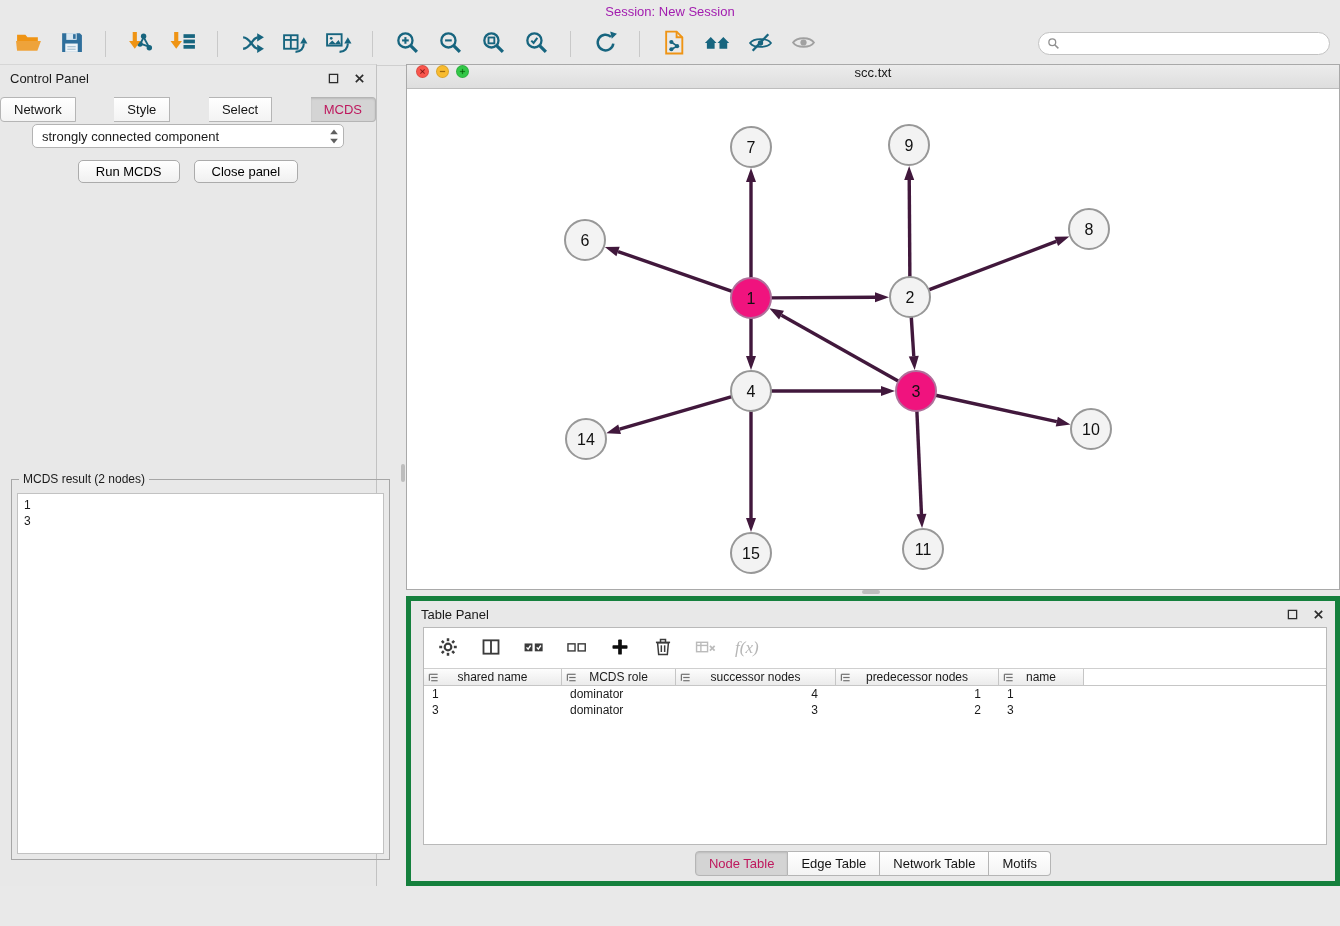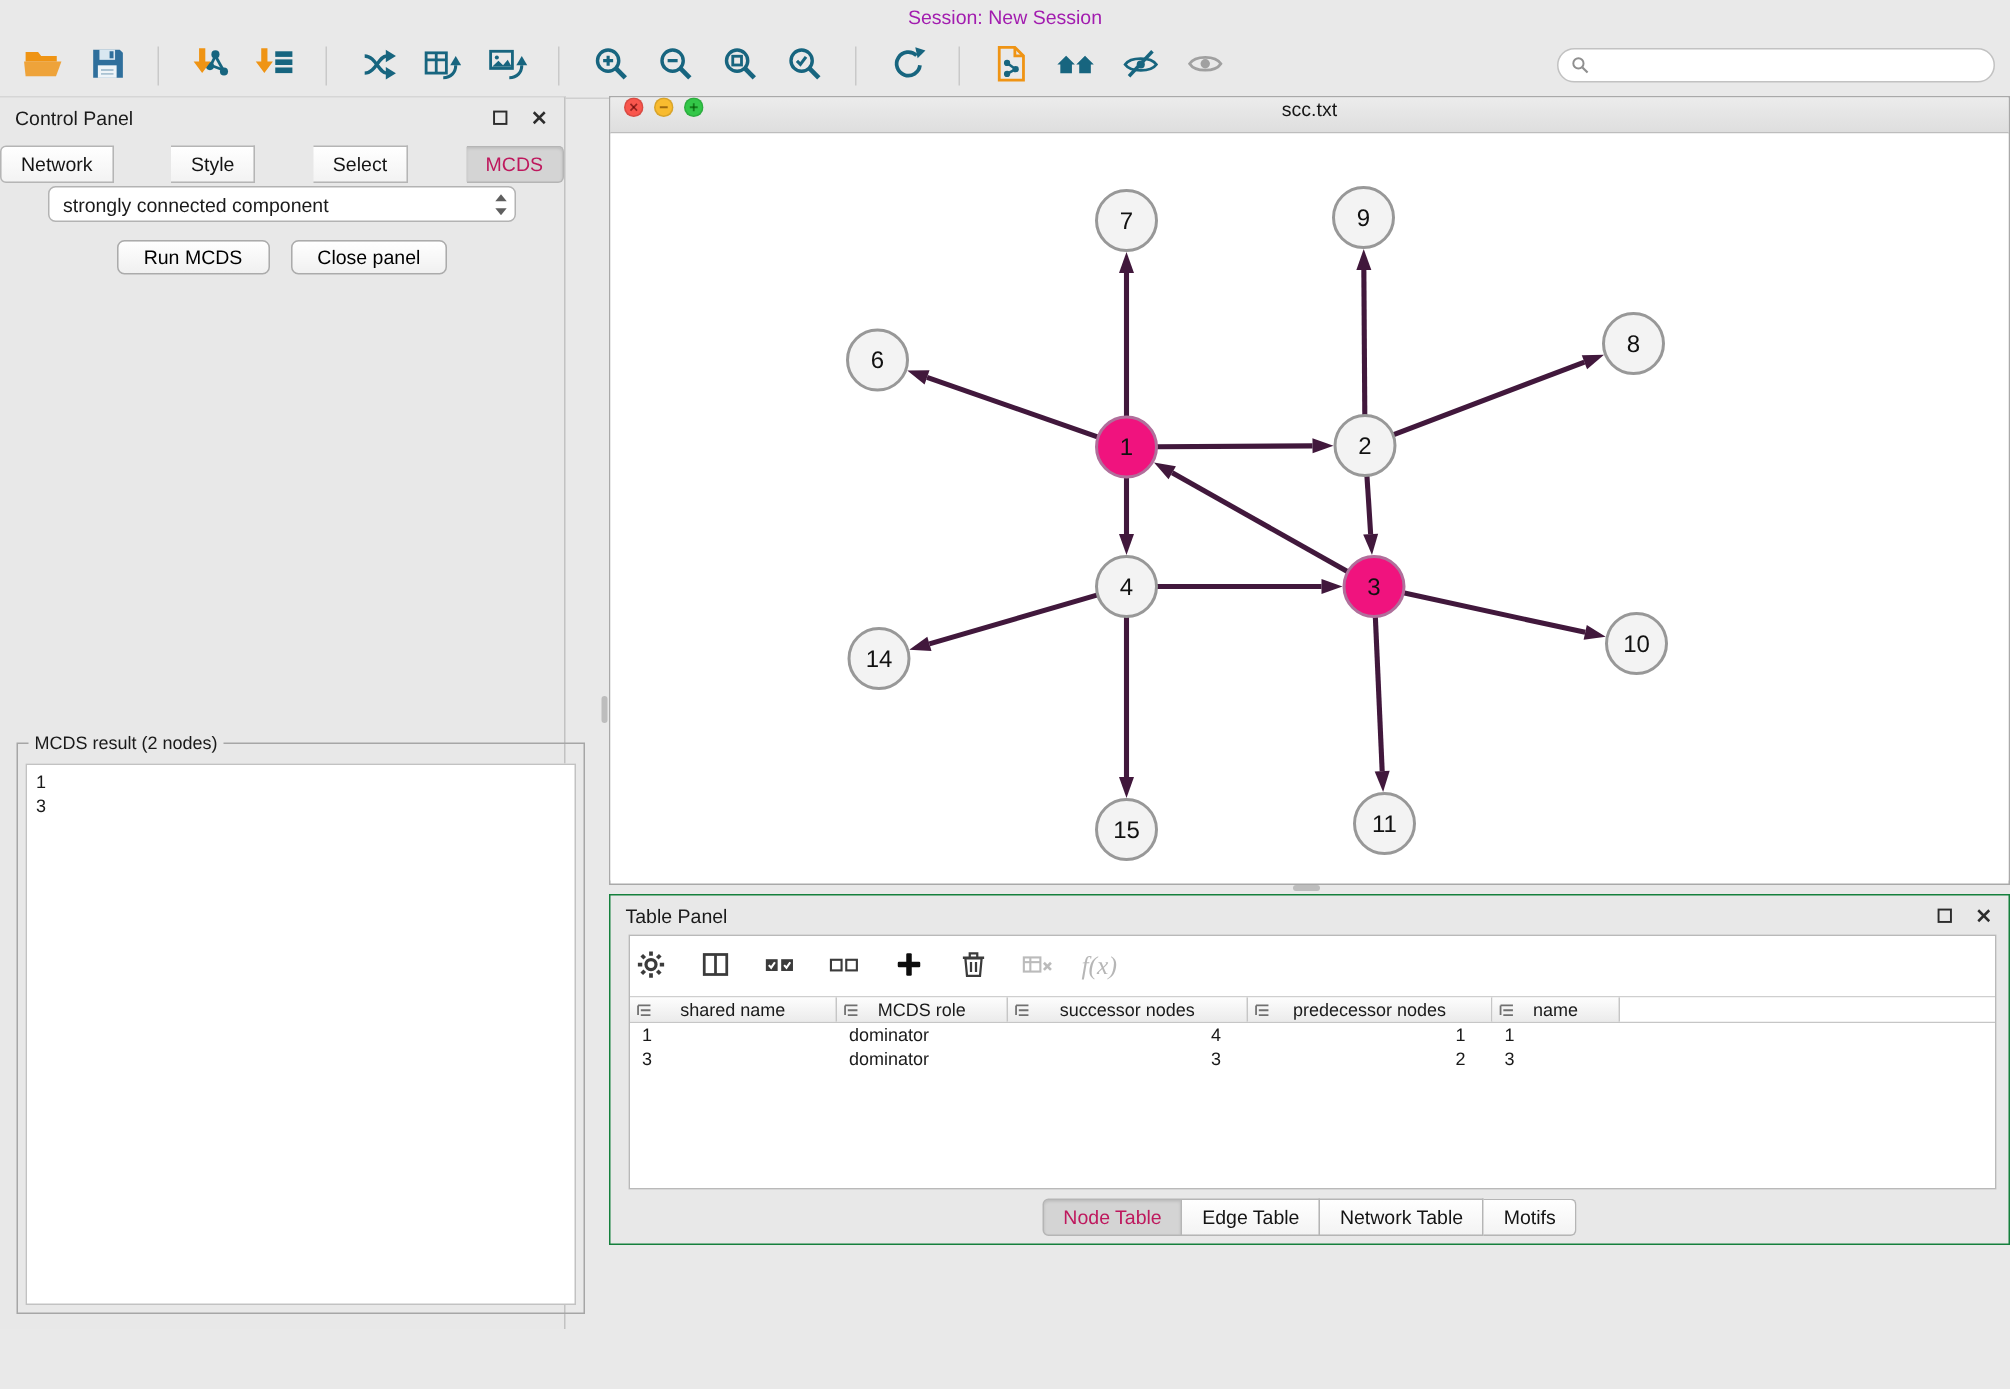--- a/index.html
+++ b/index.html
@@ -31,44 +31,44 @@
   .cp-tabs{display:flex;justify-content:space-between;margin-top:6px}
   .seg-tab{padding:4px 13px;font-size:13px;background:linear-gradient(#ffffff,#f3f3f3);border:1px solid #b5b5b5;border-left:none;color:#141414;cursor:default;white-space:nowrap}
   .seg-tab:first-child{border-left:1px solid #b5b5b5;border-radius:4px 0 0 4px}
   .seg-tab:last-child{border-radius:0 4px 4px 0}
   .seg-tab.active{background:#d4d4d4;color:#be185d;box-shadow:inset 0 1px 2px rgba(0,0,0,.12)}
   .opt-label{text-align:center;margin-top:22px;font-size:13px}
   .dropdown{margin:2px auto 0;width:312px;height:24px;background:#fff;border:1px solid #b3b3b3;border-radius:5px;display:flex;align-items:center;padding:0 4px 0 9px;font-size:13px;cursor:default}
   .dropdown .dd-arrows{margin-left:auto;width:10px;height:17px}
   .cp-buttons{display:flex;justify-content:center;gap:14px;margin-top:12px}
   .mac-btn{background:linear-gradient(#ffffff,#f0f0f0);border:1px solid #ababab;border-radius:5px;padding:3px 17px;font-size:13px;cursor:default}
-  .result-group{position:absolute;left:11px;top:430px;width:379px;height:381px;border:1px solid #a6a6a6}
+  .result-group{position:absolute;left:11px;top:414px;width:379px;height:381px;border:1px solid #a6a6a6}
   .result-title{position:absolute;top:-8px;left:7px;background:#e8e8e8;padding:0 4px;font-size:12px}
   .result-box{position:absolute;left:5px;right:5px;top:13px;bottom:5px;background:#fff;border:1px solid #c2c2c2;font-size:12px;padding:3px 6px;overflow:auto}
   .result-line{line-height:16px}
 
   
   .network-window{position:absolute;left:406px;top:64px;width:934px;height:526px;background:#fff;border:1px solid #a9a9a9}
   .nw-titlebar{position:relative;height:24px;background:linear-gradient(#ececec,#dedede);border-bottom:1px solid #bdbdbd;display:flex;align-items:flex-start;padding:0 9px}
   .traffic{display:flex;gap:7px;z-index:2}
   .light{width:13px;height:13px;border-radius:50%;border:1px solid rgba(0,0,0,.12);display:flex;align-items:center;justify-content:center;cursor:default}
   .light svg{width:7px;height:7px}
   .nw-title{position:absolute;left:0;right:0;text-align:center;font-size:13px;color:#161616}
   .graph-area{position:relative;width:100%;height:498px;background:#fff}
   .graph-area svg{display:block;width:932px;height:498px}
   .graph-area svg text{font-family:"Liberation Sans",sans-serif}
 
   
   .v-handle{position:absolute;left:401px;top:464px;width:4px;height:18px;background:#bdbdbd;border-radius:2px}
   .h-handle{position:absolute;left:862px;top:590px;width:18px;height:4px;background:#bdbdbd;border-radius:2px}
 
   
-  .table-panel{position:absolute;left:406px;top:596px;width:934px;height:234px;background:#e8e8e8;border:1px solid #15803d}
+  .table-panel{position:absolute;left:406px;top:596px;width:934px;height:290px;background:#e8e8e8;border:5px solid #15803d}
   .tp-body{position:absolute;left:12px;right:8px;top:26px;bottom:36px;background:#fff;border:1px solid #b9b9b9;overflow:hidden}
-  .tp-toolbar{display:flex;align-items:center;gap:15px;height:40px;}
+  .tp-toolbar{display:flex;align-items:center;gap:15px;height:40px;padding-left:10px}
   .tt-btn{background:none;border:none;width:28px;height:28px;display:flex;align-items:center;justify-content:center;cursor:default}
   .tt-btn svg{width:22px;height:20px}
   .fx-label{font-family:"Liberation Serif",serif;font-style:italic;font-size:17px;color:#b3b3b3}
   .table-header-row{display:flex;border-top:1px solid #cfcfcf;border-bottom:1px solid #c6c6c6;height:18px}
   .th{position:relative;display:flex;align-items:center;justify-content:center;font-size:12px;background:linear-gradient(#fdfdfd,#ebebeb);border-right:1px solid #c6c6c6;overflow:hidden;cursor:default}
   .th-icon{position:absolute;left:4px;top:3px;width:11px;height:11px}
   .th-icon svg{width:11px;height:11px;display:block}
   .th-filler{flex:1;background:#fff}
   .tr{display:flex;height:16px;align-items:center;background:#fff;cursor:default}
   .td{font-size:12px;padding:0 18px 0 8px;overflow:hidden;white-space:nowrap}

